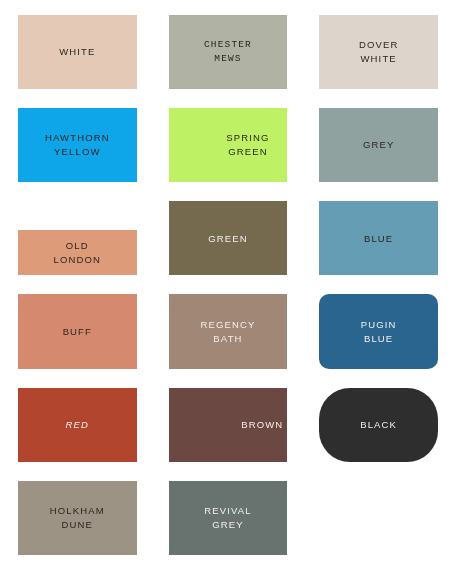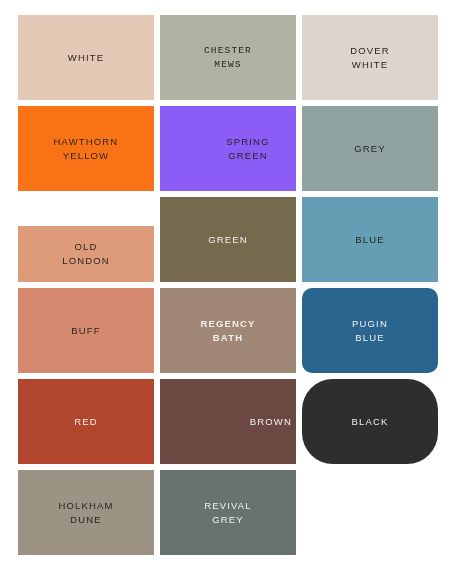--- a/index.html
+++ b/index.html
@@ -18,21 +18,20 @@
     box-sizing: border-box;
     width: 456px;
     height: 569px;
     padding: 15px 18px 14px 18px;
     display: grid;
     grid-template-columns: repeat(3, 1fr);
     grid-template-rows: repeat(6, 1fr);
     column-gap: 32px;
     row-gap: 19px;
     background: #ffffff;
-    gap: 6px;
   }
   .swatch {
     position: relative;
     display: flex;
     align-items: center;
     justify-content: center;
     text-align: center;
     overflow: hidden;
   }
   .swatch-label {
@@ -55,54 +54,54 @@
       <span class="swatch-label dark-text" style="color: rgb(43, 37, 32);">WHITE</span>
     </div>
     <div class="swatch" style="background-color: rgb(176, 178, 164);">
       <span class="swatch-label dark-text" style="color: rgb(43, 37, 32); font-family: Liberation Mono, monospace;">CHESTER
 MEWS</span>
     </div>
     <div class="swatch" style="background-color: rgb(221, 213, 203);">
       <span class="swatch-label dark-text" style="color: rgb(43, 37, 32);">DOVER
 WHITE</span>
     </div>
-    <div class="swatch" style="background-color: #f97316;">
+    <div class="swatch" style="background-color: #0ea5e9;">
       <span class="swatch-label dark-text" style="color: rgb(43, 37, 32);">HAWTHORN
 YELLOW</span>
     </div>
-    <div class="swatch" style="background-color: #8b5cf6; padding-left: 40px;">
+    <div class="swatch" style="background-color: #bef264; padding-left: 40px;">
       <span class="swatch-label dark-text" style="color: rgb(43, 37, 32);">SPRING
 GREEN</span>
     </div>
     <div class="swatch" style="background-color: rgb(144, 162, 160);">
       <span class="swatch-label dark-text" style="color: rgb(43, 37, 32);">GREY</span>
     </div>
     <div class="swatch" style="background-color: rgb(221, 155, 122); margin-top: 29px;">
       <span class="swatch-label dark-text" style="color: rgb(43, 37, 32);">OLD
 LONDON</span>
     </div>
     <div class="swatch" style="background-color: rgb(117, 106, 78);">
       <span class="swatch-label light-text" style="color: rgb(243, 240, 236);">GREEN</span>
     </div>
     <div class="swatch" style="background-color: rgb(100, 157, 180);">
       <span class="swatch-label dark-text" style="color: rgb(43, 37, 32);">BLUE</span>
     </div>
     <div class="swatch" style="background-color: rgb(213, 138, 112);">
       <span class="swatch-label dark-text" style="color: rgb(43, 37, 32);">BUFF</span>
     </div>
     <div class="swatch" style="background-color: rgb(160, 135, 118);">
-      <span class="swatch-label light-text" style="color: rgb(243, 240, 236); font-weight: bold;">REGENCY
+      <span class="swatch-label light-text" style="color: rgb(243, 240, 236);">REGENCY
 BATH</span>
     </div>
     <div class="swatch" style="background-color: rgb(42, 101, 144); border-radius: 10px;">
       <span class="swatch-label light-text" style="color: rgb(243, 240, 236);">PUGIN
 BLUE</span>
     </div>
     <div class="swatch" style="background-color: rgb(178, 69, 45);">
-      <span class="swatch-label light-text" style="color: rgb(243, 240, 236);">RED</span>
+      <span class="swatch-label light-text" style="color: rgb(243, 240, 236); font-style: italic;">RED</span>
     </div>
     <div class="swatch" style="background-color: rgb(107, 72, 66); justify-content: flex-end;">
       <span class="swatch-label light-text" style="color: rgb(243, 240, 236);">BROWN</span>
     </div>
     <div class="swatch" style="background-color: rgb(46, 46, 46); border-radius: 31px;">
       <span class="swatch-label light-text" style="color: rgb(243, 240, 236);">BLACK</span>
     </div>
     <div class="swatch" style="background-color: rgb(156, 147, 132);">
       <span class="swatch-label dark-text" style="color: rgb(43, 37, 32);">HOLKHAM
 DUNE</span>

